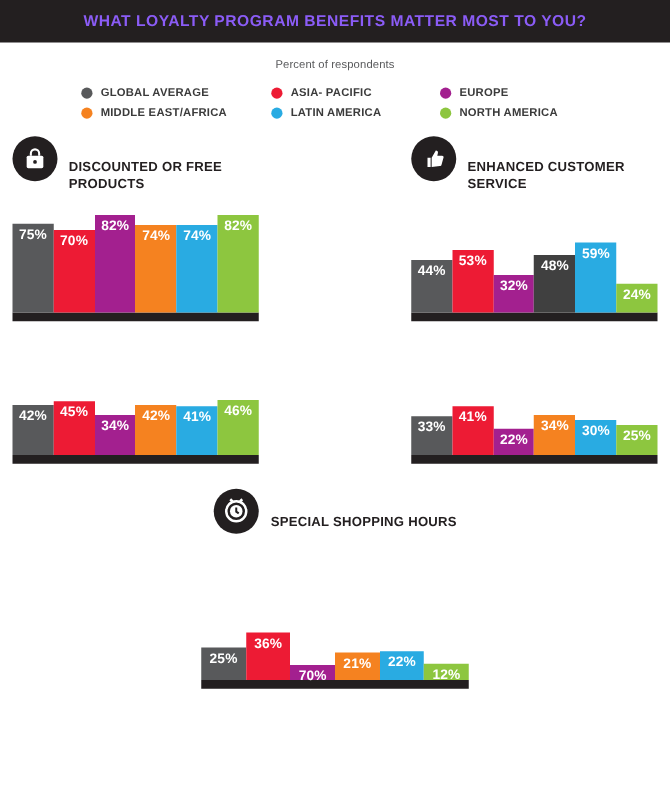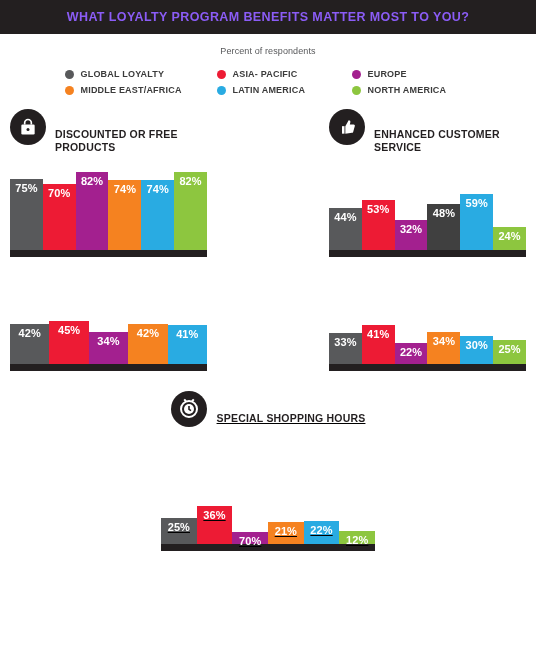--- a/index.html
+++ b/index.html
@@ -99,40 +99,40 @@
     font-weight:bold;
     margin-top:3px;
     letter-spacing:0.1px;
   }
   
   .row-center{
     display:flex;justify-content:center;
     padding:0 10px;
     margin-top:16px;
   }
-  .panel-wide{width:214px;text-decoration:underline;}
+  .panel-wide{width:214px;}
   .panel-head-center{
     display:flex;align-items:center;justify-content:center;
     height:44px;margin-bottom:8px;
   }
   .bars-tall{height:105px;}
 </style>
 </head>
 <body>
 
 <div class="header">
   <div class="header-title">WHAT LOYALTY PROGRAM BENEFITS MATTER MOST TO YOU?</div>
 </div>
 
 <div class="legend-wrap">
   <div class="legend-sub">Percent of respondents</div>
   <div class="legend-grid">
     <div class="legend-item">
       <span class="legend-dot" style="background:#58595b"></span>
-      <span>GLOBAL LOYALTY</span>
+      <span>GLOBAL AVERAGE</span>
     </div>
     <div class="legend-item">
       <span class="legend-dot" style="background:#ed1b34"></span>
       <span>ASIA- PACIFIC</span>
     </div>
     <div class="legend-item">
       <span class="legend-dot" style="background:#a3208f"></span>
       <span>EUROPE</span>
     </div>
     <div class="legend-item">
@@ -232,20 +232,23 @@
           <span class="bar-label">45%</span>
           </div>
         <div class="bar" style="height:34%;background:#a3208f">
           <span class="bar-label">34%</span>
           </div>
         <div class="bar" style="height:42%;background:#f58220">
           <span class="bar-label">42%</span>
           </div>
         <div class="bar" style="height:41%;background:#29abe2">
           <span class="bar-label">41%</span>
+          </div>
+        <div class="bar" style="height:46%;background:#8dc63f">
+          <span class="bar-label">46%</span>
           </div>
       </div>
     </div>
 
     <div class="panel">
       <div class="bars">
         <div class="bar" style="height:33%;background:#58595b">
           <span class="bar-label">33%</span>
           </div>
         <div class="bar" style="height:41%;background:#ed1b34">

